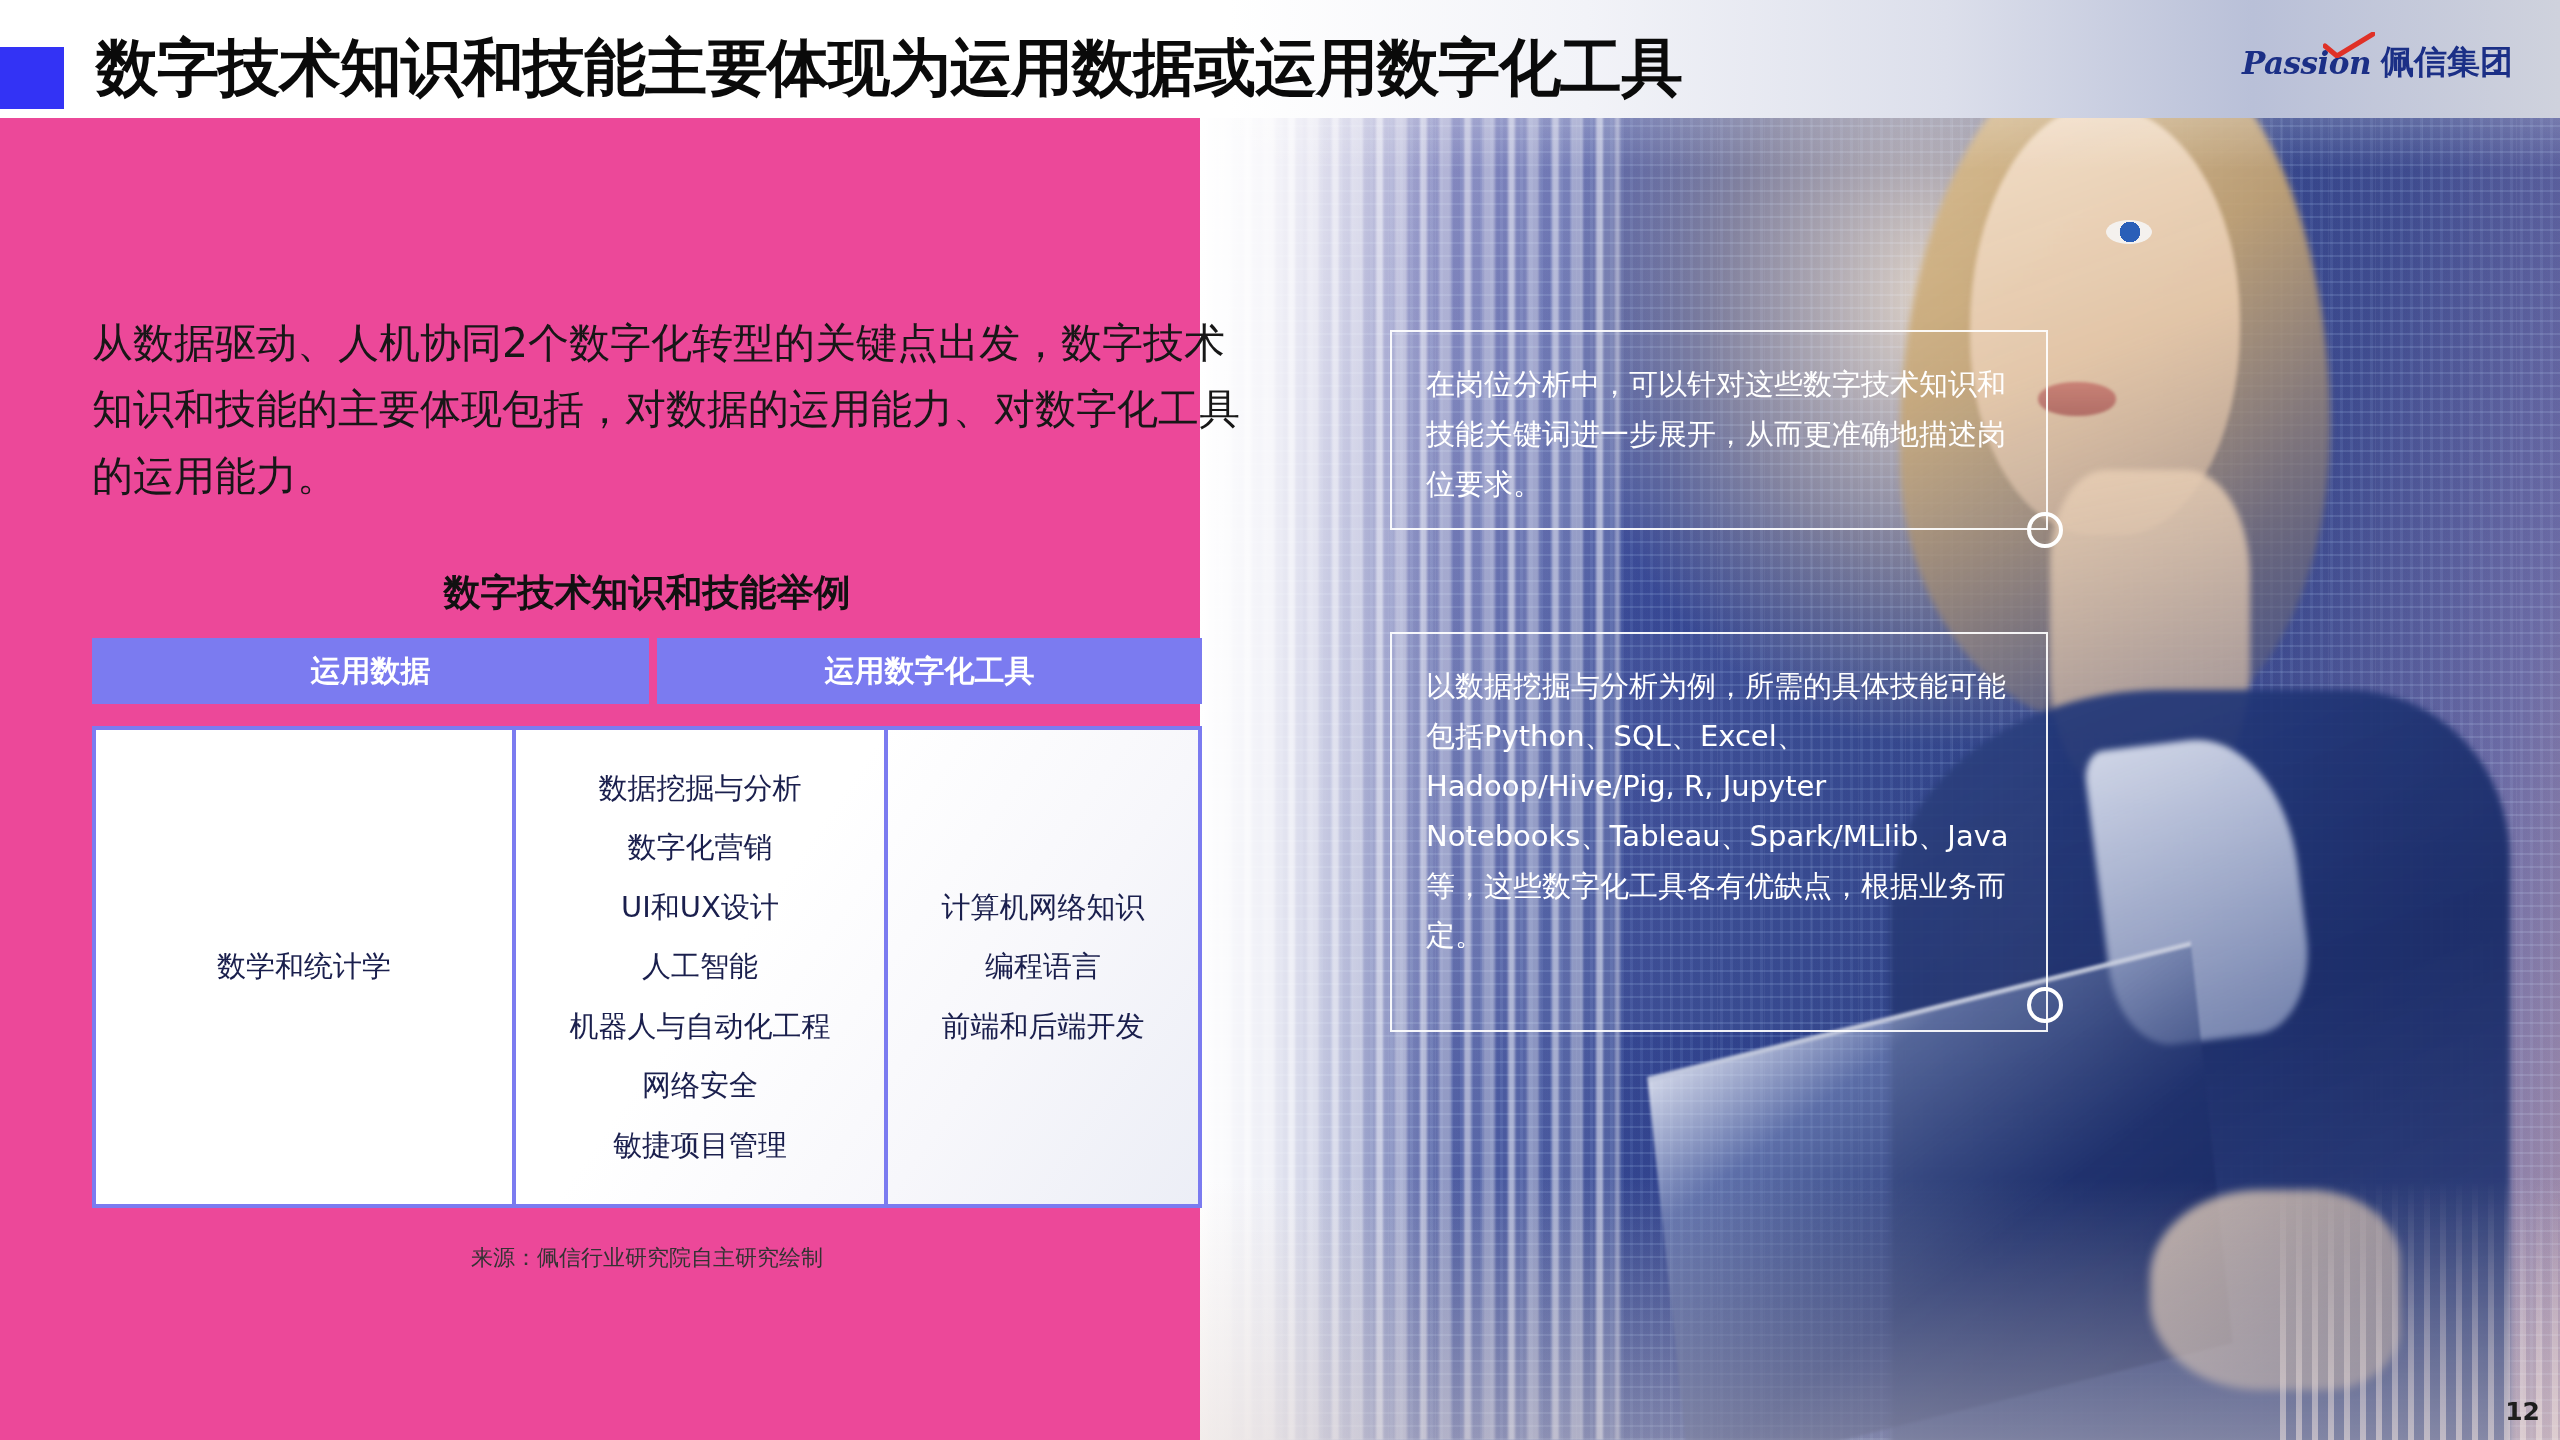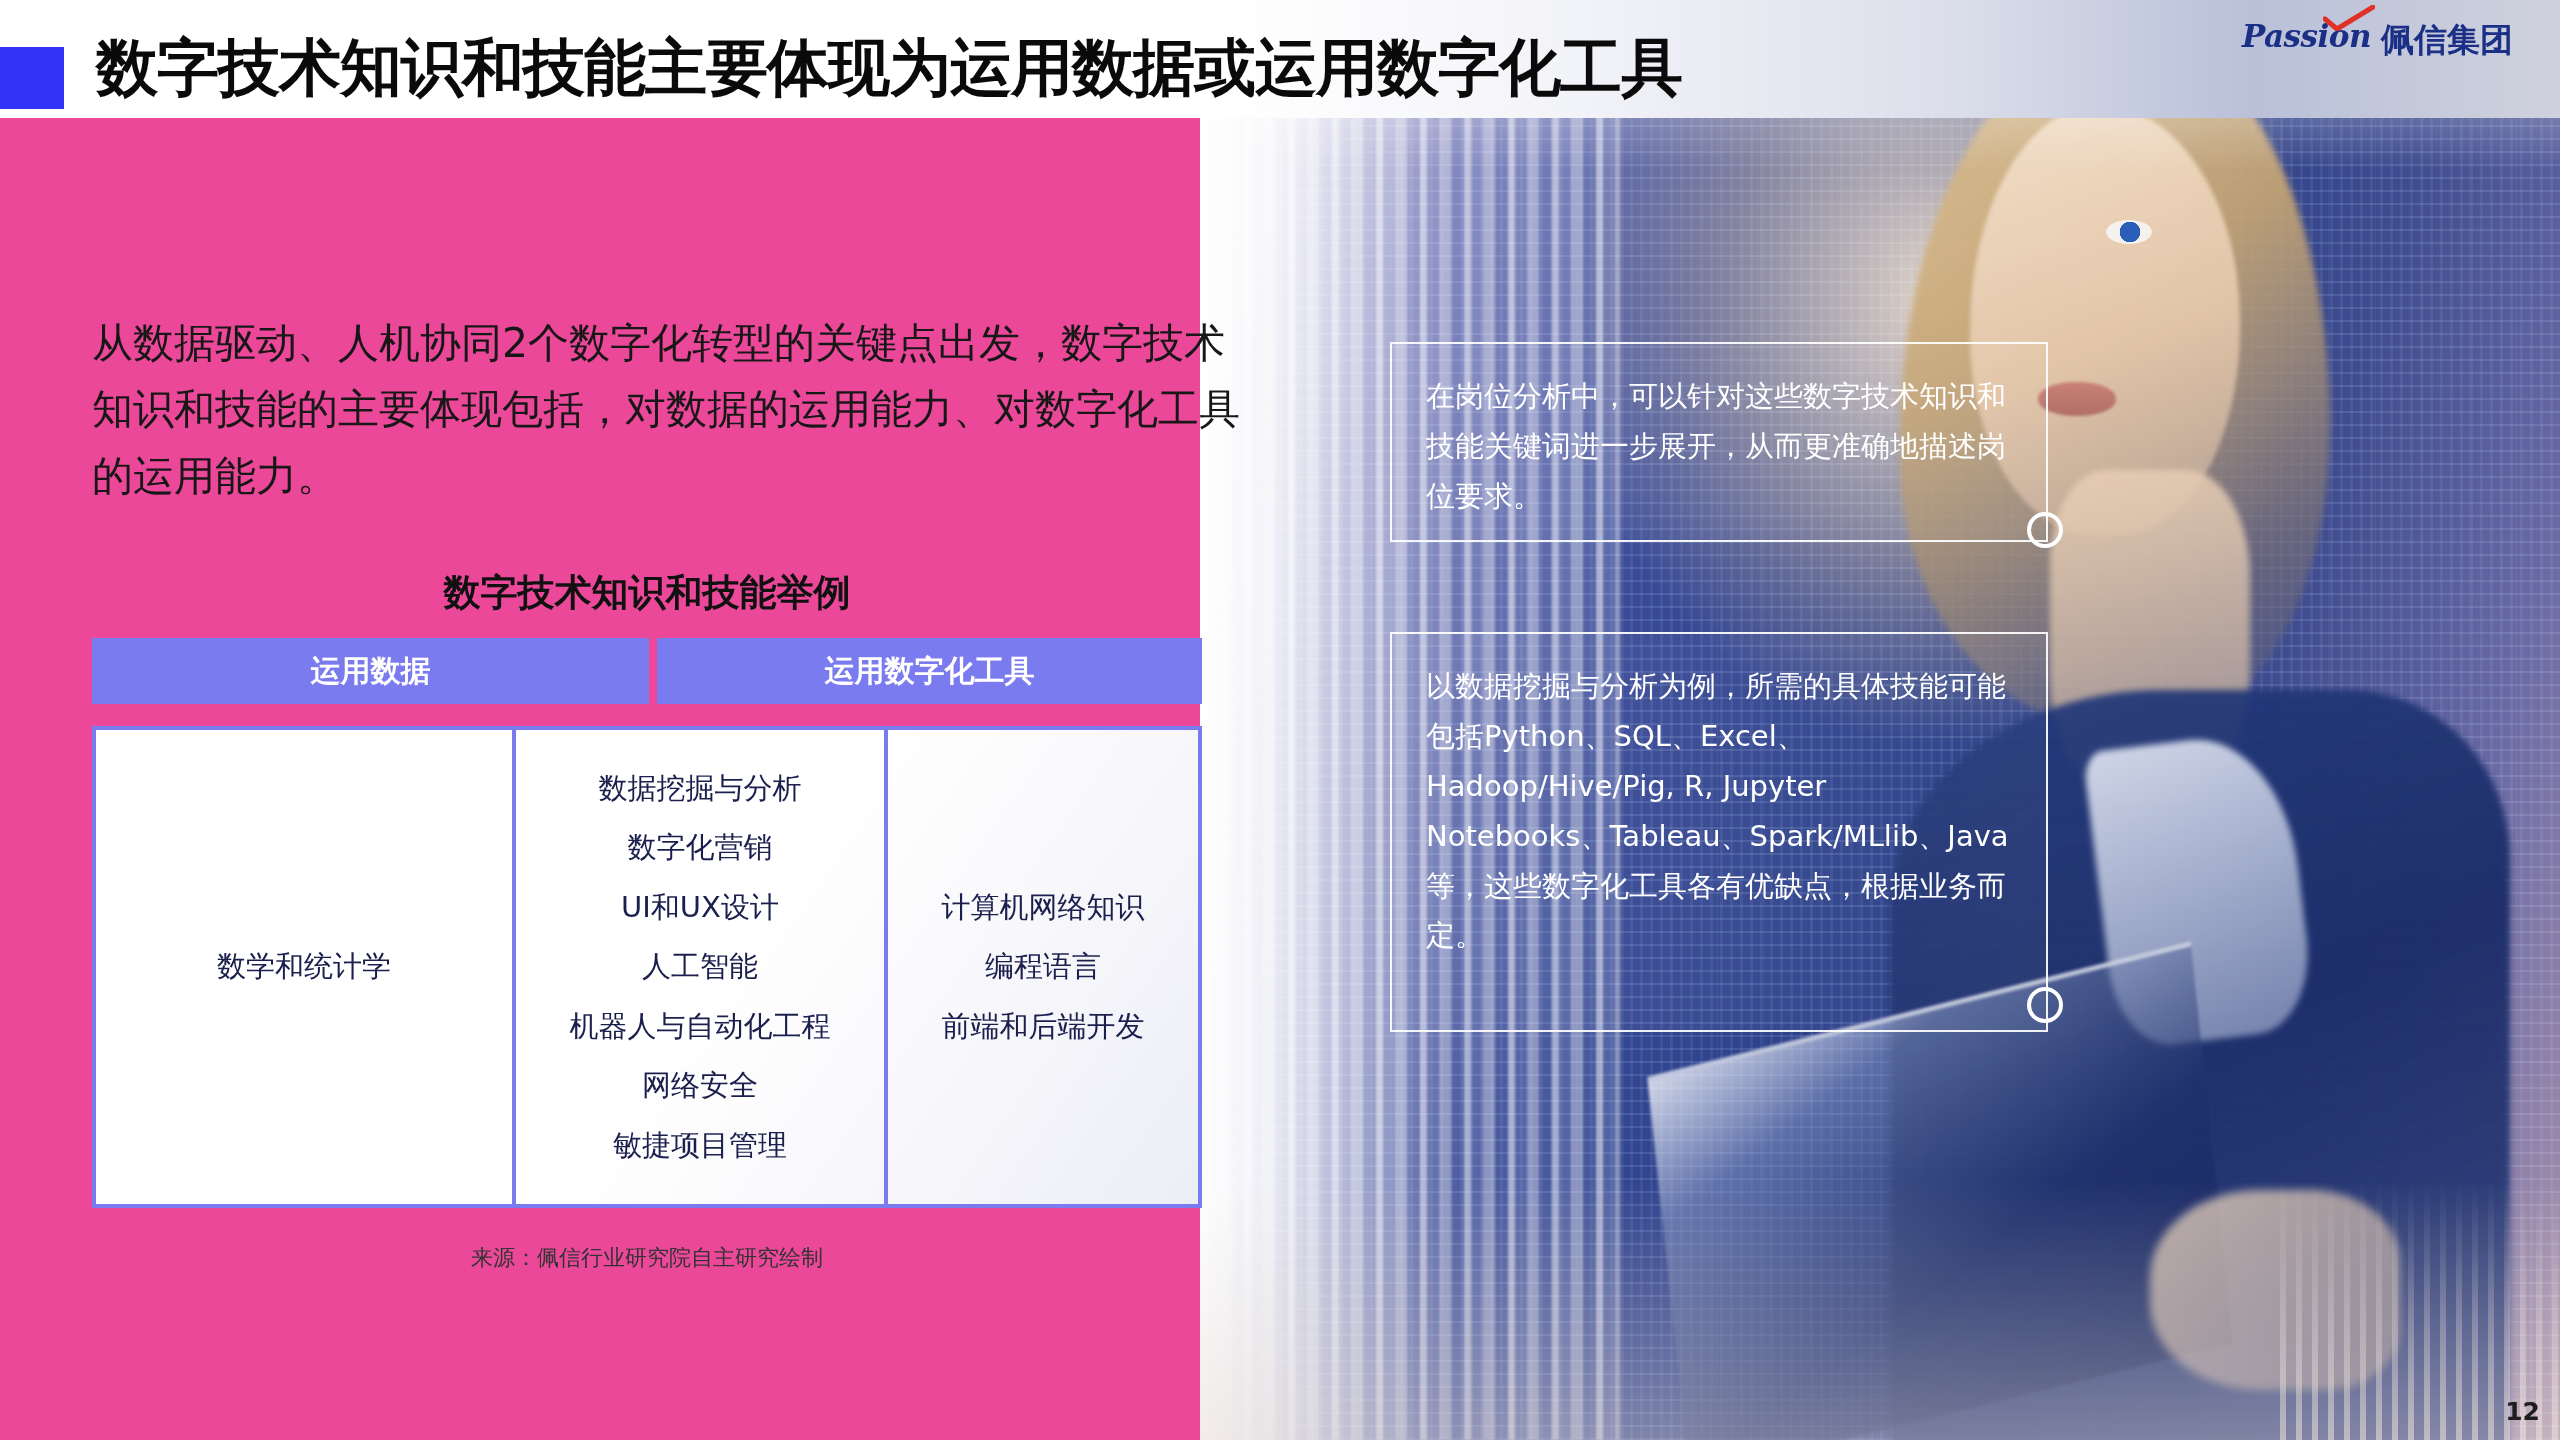--- a/index.html
+++ b/index.html
@@ -137,22 +137,22 @@
   }
   .title-text {
     position:absolute; left:96px; top:26px;
     font-size:62px; font-weight:bold; color:#0a0a0a;
     letter-spacing:-1px; white-space:nowrap;
     font-family:"DejaVu Sans","Liberation Sans",sans-serif;
   }
 
   
   .logo {
-    position:absolute; left:2242px; top:18px;
-    display:flex; gap:10px;
+    position:absolute; left:2242px; top:40px;
+    display:flex; align-items:center; gap:10px;
   }
   .logo-passion {
     font-family:"DejaVu Serif","Liberation Serif",serif;
     font-style:italic; font-weight:bold;
     font-size:31px; color:#1b2f86; letter-spacing:-.5px;
     position:relative;
   }
   .logo-tick {
     position:absolute; right:-4px; top:-13px; width:52px; height:26px;
     pointer-events:none;
@@ -212,21 +212,21 @@
   
   .callout {
     position:absolute;
     border:2px solid rgba(255,255,255,0.92);
     color:#ffffff;
     font-size:29px; line-height:1.72;
     font-family:"DejaVu Sans","Liberation Sans",sans-serif;
     padding:28px 34px 26px 34px;
     background:rgba(255,255,255,0.045);
   }
-  .callout-0 { left:1390px; top:330px; width:658px; height:200px;margin-top:12px; }
+  .callout-0 { left:1390px; top:330px; width:658px; height:200px; }
   .callout-1 { left:1390px; top:632px; width:658px; height:400px; }
 
   .marker { position:absolute; width:36px; height:36px; }
   .marker::before {
     content:""; position:absolute; inset:0;
     border:4px solid #ffffff; border-radius:50%;
   }
   .marker-0 { left:2027px; top:512px; }
   .marker-1 { left:2027px; top:987px; }
 

